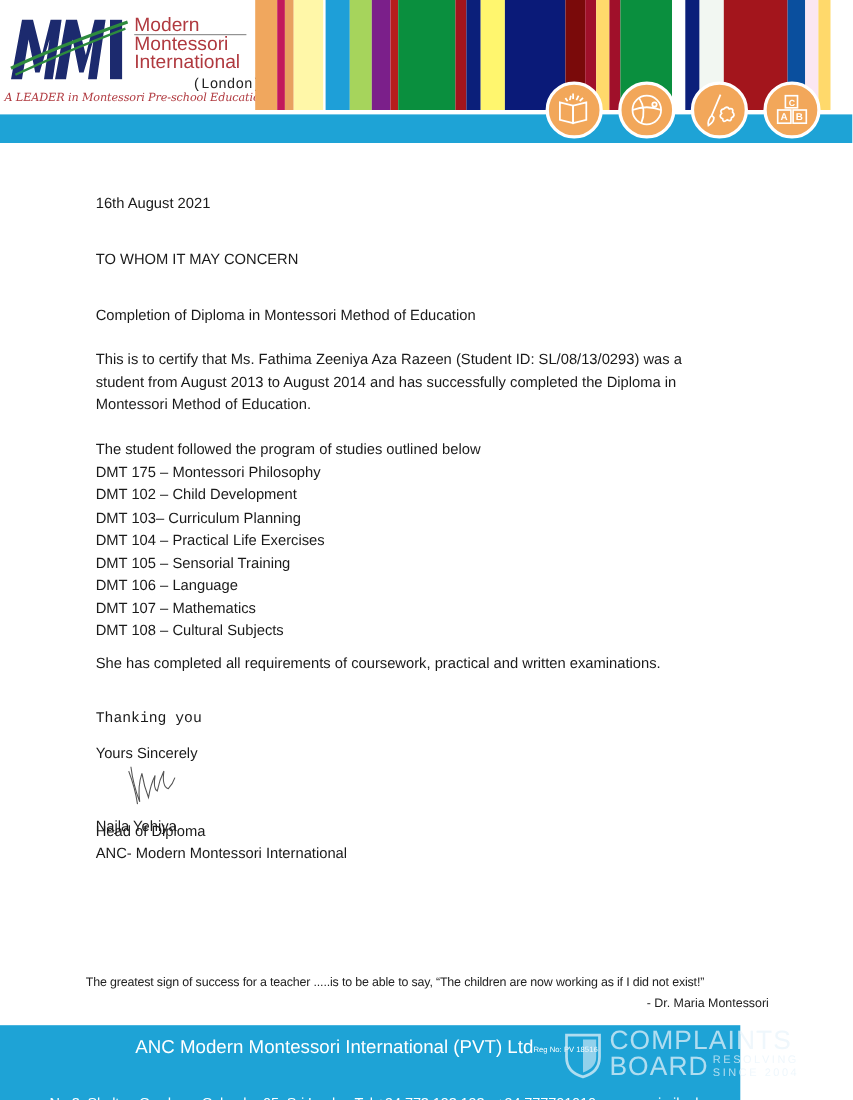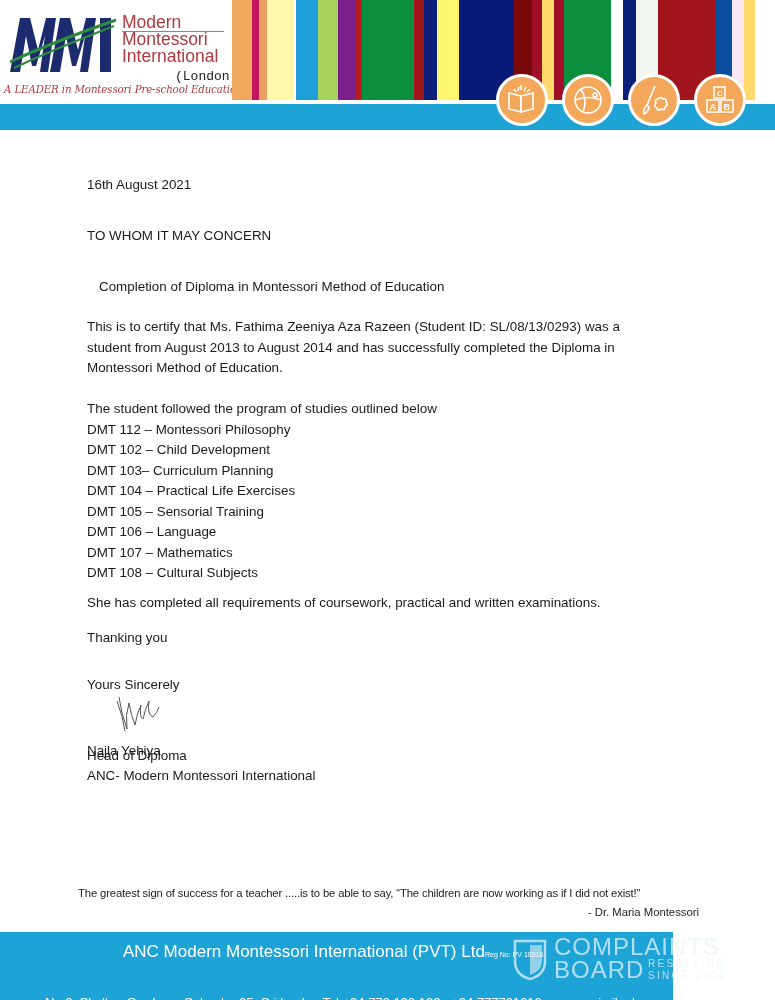--- a/index.html
+++ b/index.html
@@ -135,39 +135,39 @@
         <text x="6.5" y="26.5" font-size="9" fill="#fff" stroke="none" font-family="Liberation Sans, sans-serif" font-weight="bold">A</text>
         <text x="20.5" y="26.5" font-size="9" fill="#fff" stroke="none" font-family="Liberation Sans, sans-serif" font-weight="bold">B</text>
       </svg>
     </div>
   </div>
 </div>
 
 <div class="letter">
   <div class="line" style="top:175px;">16th August 2021</div>
   <div class="line" style="top:226px;">TO WHOM IT MAY CONCERN</div>
-  <div class="line" style="top:277px;margin-left:12px;">Completion of Diploma in Montessori Method of Education</div>
+  <div class="line" style="top:277px;">Completion of Diploma in Montessori Method of Education</div>
 
   <div class="line" style="top:317px;">This is to certify that Ms. Fathima Zeeniya Aza Razeen (Student ID: SL/08/13/0293) was a</div>
   <div class="line" style="top:337.5px;">student from August 2013 to August 2014 and has successfully completed the Diploma in</div>
   <div class="line" style="top:358px;">Montessori Method of Education.</div>
 
   <div class="line" style="top:399px;">The student followed the program of studies outlined below</div>
-  <div class="line" style="top:419.5px;">DMT 112 – Montessori Philosophy</div>
+  <div class="line" style="top:419.5px;">DMT 175 – Montessori Philosophy</div>
   <div class="line" style="top:440px;">DMT 102 – Child Development</div>
   <div class="line" style="top:460.5px;">DMT 103– Curriculum Planning</div>
   <div class="line" style="top:481px;">DMT 104 – Practical Life Exercises</div>
   <div class="line" style="top:501.5px;">DMT 105 – Sensorial Training</div>
   <div class="line" style="top:522px;">DMT 106 – Language</div>
   <div class="line" style="top:542.5px;">DMT 107 – Mathematics</div>
   <div class="line" style="top:563px;">DMT 108 – Cultural Subjects</div>
 
   <div class="line" style="top:593px;">She has completed all requirements of coursework, practical and written examinations.</div>
 
-  <div class="line" style="top:628px;">Thanking you</div>
+  <div class="line" style="top:644px;font-family:Liberation Mono, monospace;">Thanking you</div>
   <div class="line" style="top:675px;">Yours Sincerely</div>
 
   <div class="line" style="top:725px;margin-top:16px;">Najla Yehiya</div>
   <div class="line" style="top:745.5px;">Head of Diploma</div>
   <div class="line" style="top:766px;">ANC- Modern Montessori International</div>
 </div>
 
 <svg class="signature" viewBox="0 0 50 38" fill="none" stroke="#555" stroke-width="1">
   <path d="M6,2 Q8,18 14,34 Q12,20 16,8 Q18,20 22,30 Q24,18 28,10 Q26,22 30,24 Q32,14 36,6 Q34,20 40,22 Q44,18 46,12"></path>
   <path d="M4,6 Q10,22 12,36"></path>

